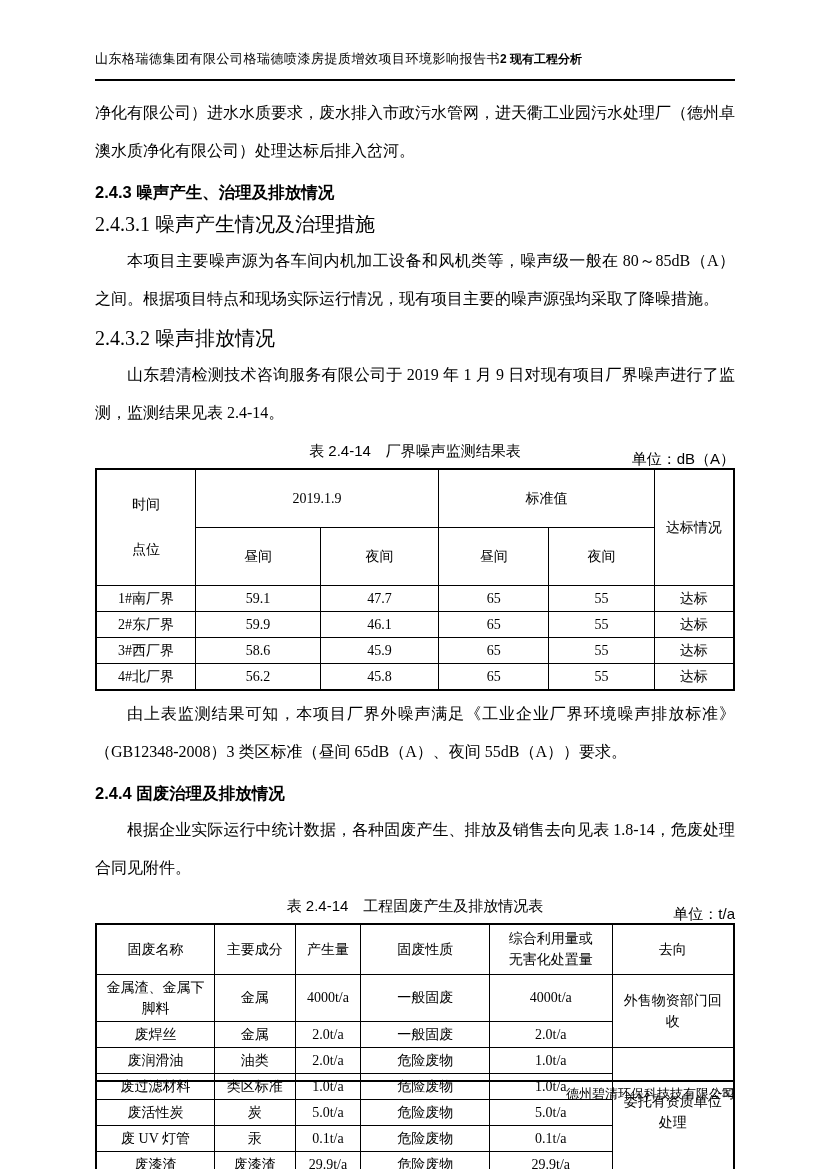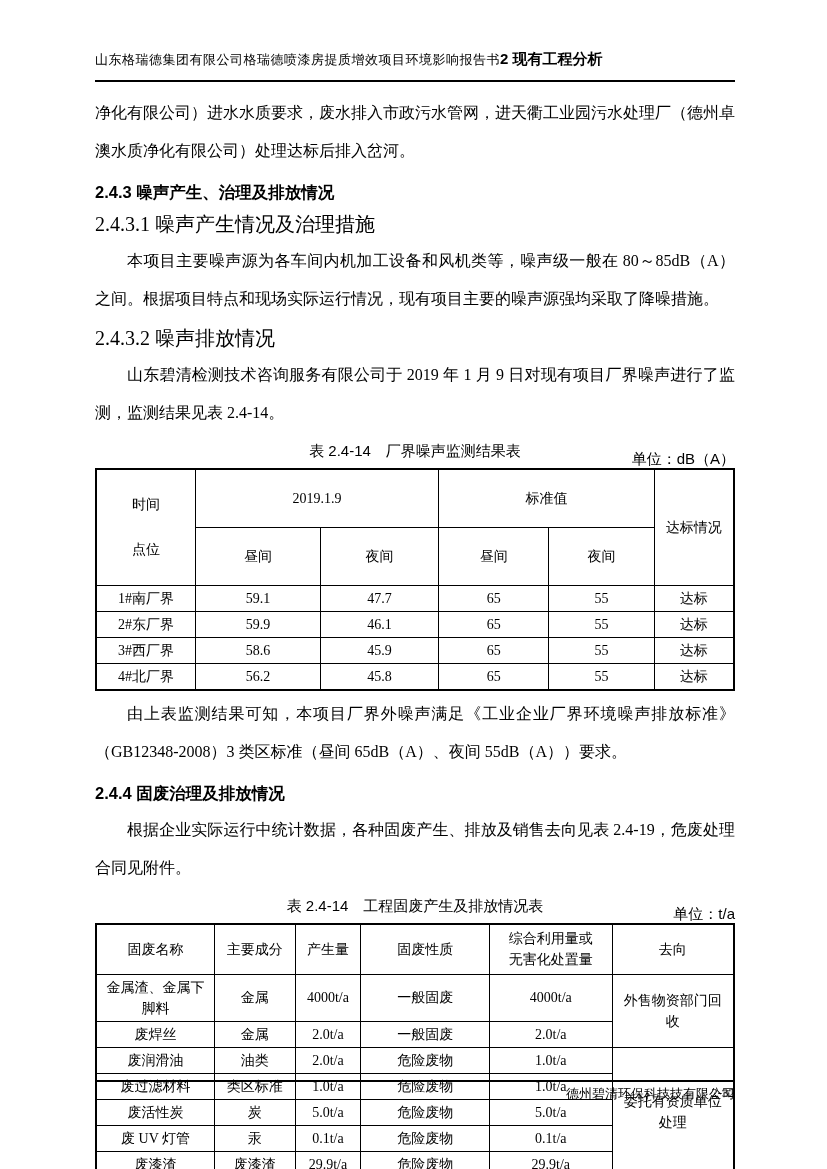--- a/index.html
+++ b/index.html
@@ -22,21 +22,21 @@
     padding-bottom: 11px;
     display: flex;
     justify-content: flex-start;
     align-items: flex-end;
     font-size: 13px;
   }
   .header .doc-title { letter-spacing: 0.5px; }
   .header .chapter {
     font-family: "Liberation Sans", "DejaVu Sans", sans-serif;
     font-weight: bold;
-    font-size: 15px;
+    font-size: 12px;
     white-space: nowrap;
   }
   
   .content {
     position: absolute;
     top: 90px; left: 95px; right: 92px;
   }
   p.body {
     font-size: 16px;
     line-height: 38px;
@@ -188,21 +188,21 @@
           <td>55</td>
           <td>达标</td>
         </tr>
       </tbody>
     </table>
 
     <p class="body indent">由上表监测结果可知，本项目厂界外噪声满足《工业企业厂界环境噪声排放标准》（GB12348-2008）3 类区标准（昼间 65dB（A）、夜间 55dB（A））要求。</p>
 
     <div class="h-bold">2.4.4 固废治理及排放情况</div>
 
-    <p class="body indent">根据企业实际运行中统计数据，各种固废产生、排放及销售去向见表 2.4-19，危废处理合同见附件。</p>
+    <p class="body indent">根据企业实际运行中统计数据，各种固废产生、排放及销售去向见表 1.8-14，危废处理合同见附件。</p>
 
     <div class="caption-row">
       <span>表 2.4-14　工程固废产生及排放情况表</span>
       <span class="caption-unit">单位：t/a</span>
     </div>
 
     <table class="tbl tbl2">
       <colgroup>
         <col style="width:18.6%">
           <col style="width:12.6%">

